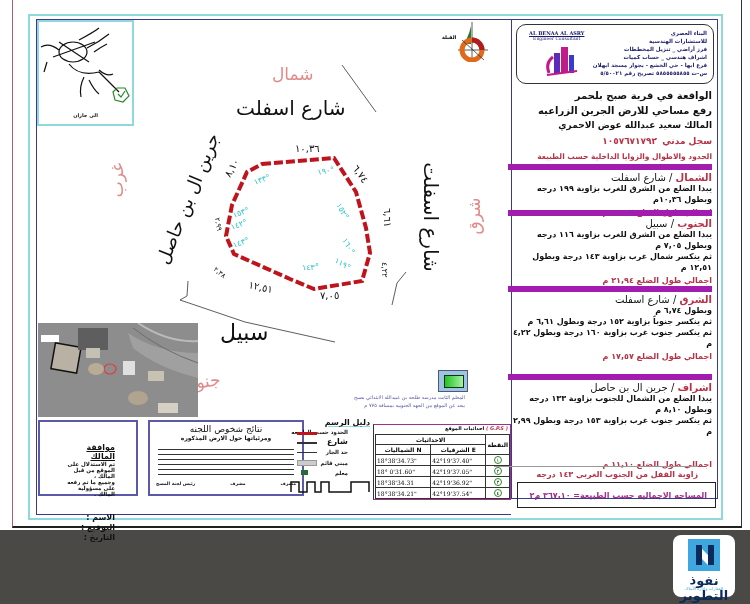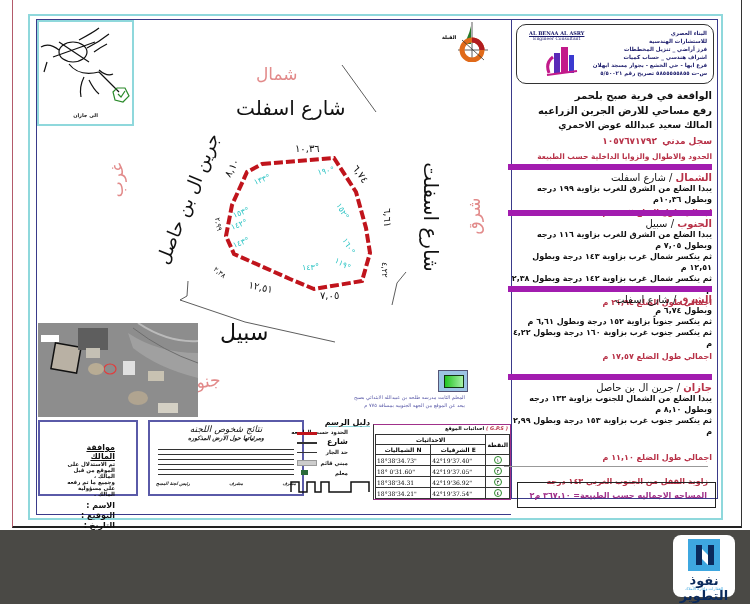--- a/index.html
+++ b/index.html
@@ -36,37 +36,37 @@
   .title-lines .owner { font-size: 9px; }
   .registry { position: absolute; right: 38px; top: 136px; width: 190px; direction: rtl; text-align: right; font-size: 9px; color: #b83248; font-weight: bold; }
   .registry .num { margin-right: 2px; }
   .section-heading { position: absolute; right: 38px; top: 152px; width: 200px; direction: rtl; text-align: right; font-size: 7.5px; font-weight: bold; color: #b83248; }
 
   .side { position: absolute; right: 38px; width: 204px; direction: rtl; text-align: right; font-size: 8px; font-weight: bold; color: #111; line-height: 11px; border-top: 6px solid #a21caf; padding-top: 2px; }
   .side .hdr { font-size: 10px; font-weight: normal; }
   .side .hdr .k { color: #b83248; font-weight: bold; }
   .side .total { color: #b83248; font-size: 8px; margin-top: 2px; padding-left: 10px; }
 
-  .closing { position: absolute; right: 42px; top: 466px; width: 204px; direction: rtl; text-align: right; font-size: 8px; font-weight: bold; color: #b83248; border-top: 1px solid #999; padding-top: 10px; }
+  .closing { position: absolute; right: 52px; top: 466px; width: 204px; direction: rtl; text-align: right; font-size: 8px; font-weight: bold; color: #b83248; border-top: 1px solid #999; padding-top: 3px; }
   .area-box { position: absolute; left: 517px; top: 482px; width: 199px; height: 26px; border: 1px solid #222; direction: rtl; font-size: 8px; font-weight: bold; color: #a0308a; padding: 8px 8px 0 0; text-align: right; }
 
   
   .sat { position: absolute; left: 38px; top: 323px; width: 160px; height: 94px; background: #8c8c8c; overflow: hidden; }
 
   
   .gbox { position: absolute; left: 438px; top: 370px; width: 30px; height: 22px; background: #9cc4e4; border: 1px solid #557; }
   .gbox div { position: absolute; left: 5px; top: 4px; width: 20px; height: 13px; background: linear-gradient(90deg, #22c422, #a8f0a8); border: 1px solid #131; }
   .benchmark { position: absolute; left: 330px; top: 393px; width: 135px; direction: rtl; text-align: right; font-size: 5px; line-height: 8px; color: #5a5aa8; }
 
   
   .owner-box { position: absolute; left: 38px; top: 420px; width: 100px; height: 76px; border: 2px solid #5a5aa8; direction: rtl; padding: 21px; font-size: 5.5px; font-weight: bold; color: #111; text-align: right; }
   .owner-box .t { font-size: 8px; text-decoration: underline; }
-  .owner-box .f { font-size: 8px; line-height: 10px; margin-top: 4px; }
-
-  .committee { position: absolute; left: 148px; top: 420px; width: 156px; height: 76px; border: 2px solid #5a5aa8; direction: rtl; text-align: center; font-size: 7px; color: #111; font-style: italic; }
+  .owner-box .f { font-size: 8px; line-height: 10px; margin-top: 16px; }
+
+  .committee { position: absolute; left: 148px; top: 420px; width: 156px; height: 76px; border: 2px solid #5a5aa8; direction: rtl; text-align: center; font-size: 7px; color: #111; }
   .committee .t { font-size: 9px; margin-top: 2px; }
   .committee .s { font-size: 6px; font-weight: bold; }
   .committee .lines { margin: 4px 8px; }
   .committee .lines div { border-bottom: 1px solid #333; height: 5px; }
   .committee .sig { display: flex; justify-content: space-between; font-size: 4.5px; font-weight: bold; padding: 2px 6px; }
 
   .legend { position: absolute; left: 289px; top: 418px; width: 85px; height: 78px; direction: rtl; font-size: 5px; font-weight: bold; color: #111; }
   .legend .t { position: absolute; right: 4px; top: 0; font-size: 8px; text-decoration: underline; text-decoration-color: #8fd8dc; }
   .legend .row { position: absolute; right: 26px; font-size: 5.5px; }
   .legend .sw { position: absolute; left: 8px; width: 20px; height: 2px; background: #333; }
@@ -119,21 +119,21 @@
   <svg class="north" viewBox="0 0 40 40">
     <line x1="24" y1="0" x2="24" y2="40" stroke="#333" stroke-width="0.8"></line>
     <line x1="10" y1="28" x2="40" y2="28" stroke="#333" stroke-width="0.8"></line>
     <path d="M23 4 Q20 18 14 22 L23 22 Z" fill="#2a7a2a"></path>
     <circle cx="24" cy="28" r="10" fill="none" stroke="#e06a1a" stroke-width="5"></circle>
     <path d="M24 18 A10 10 0 0 1 34 28" fill="none" stroke="#b01c20" stroke-width="5"></path>
     <line x1="14" y1="18" x2="36" y2="38" stroke="#333" stroke-width="0.8"></line>
   </svg>
   <div class="lbl" style="left:442px;top:34px;font-size:5px;font-weight:bold;">القبلة</div>
 
-  <div class="lbl dir" style="left:256px;top:64px;text-align:center;">شمال</div>
+  <div class="lbl dir" style="left:272px;top:64px;text-align:center;">شمال</div>
   <div class="lbl dir" style="left:180px;top:422px;top:372px;transform:rotate(-8deg);">جنوب</div>
   <div class="lbl dir" style="left:456px;top:206px;transform:rotate(-90deg);">شرق</div>
   <div class="lbl dir" style="left:100px;top:170px;transform:rotate(-90deg);">غرب</div>
 
   <div class="lbl street" style="left:236px;top:96px;">شارع اسفلت</div>
   <div class="lbl street" style="left:376px;top:205px;transform:rotate(90deg);">شارع اسفلت</div>
   <div class="lbl street" style="left:220px;top:320px;font-size:22px;">سبيل</div>
   <div class="lbl street" style="left:118px;top:188px;transform:rotate(-68deg);font-size:18px;">جرين ال بن حاصل</div>
 
   <svg style="position:absolute;left:0;top:0;" width="511" height="420" viewBox="0 0 511 420">
@@ -319,36 +319,35 @@
   <div class="side" style="top:164px;">
     <div class="hdr"><span class="k">الشمال</span> / <span>شارع اسفلت</span></div>
     <div>يبدا الضلع من الشرق للغرب بزاوية ١٩٩ درجه</div>
     <div>وبطول ١٠,٣٦م</div>
     <div class="total">اجمالي طول الضلع ١٠,٣٦ م</div>
   </div>
   <div class="side" style="top:210px;">
     <div class="hdr"><span class="k">الجنوب</span> / <span>سبيل</span></div>
     <div>يبدا الضلع من الشرق للغرب بزاوية ١١٦ درجه وبطول ٧,٠٥ م</div>
     <div>ثم ينكسر شمال غرب بزاوية ١٤٣ درجة وبطول ١٢,٥١ م</div>
-    <div>ثم ينكسر شمال غرب بزاوية ١٤٢ درجة وبطول ٢,٣٨ م</div>
     <div class="total">اجمالي طول الضلع ٢١,٩٤ م</div>
   </div>
   <div class="side" style="top:286px;">
     <div class="hdr"><span class="k">الشرق</span> / <span>شارع اسفلت</span></div>
     <div>وبطول ٦,٧٤ م</div>
     <div>ثم ينكسر جنوباً بزاوية ١٥٢ درجة وبطول ٦,٦١ م</div>
     <div>ثم ينكسر جنوب غرب بزاوية ١٦٠ درجة وبطول ٤,٢٢ م</div>
     <div class="total">اجمالي طول الضلع ١٧,٥٧ م</div>
   </div>
   <div class="side" style="top:374px;">
-    <div class="hdr"><span class="k">جازان</span> / <span>جرين ال بن حاصل</span></div>
+    <div class="hdr"><span class="k">اشراف</span> / <span>جرين ال بن حاصل</span></div>
     <div>يبدا الضلع من الشمال للجنوب بزاوية ١٣٣ درجه</div>
     <div>وبطول ٨,١٠ م</div>
     <div>ثم ينكسر جنوب غرب بزاوية ١٥٣ درجة وبطول ٢,٩٩ م</div>
-    <div class="total" style="margin-top:15px;">اجمالي طول الضلع ١١,١٠ م</div>
+    <div class="total" style="margin-top:22px;">اجمالي طول الضلع ١١,١٠ م</div>
   </div>
 
   <div class="closing">زاوية القفل من الجنوب الغربي ١٤٣ درجه</div>
   <div class="area-box">المساحه الاجماليه حسب الطبيعة= ٣٦٧,١٠ م٢</div>
 </div>
 
 <div class="brand">
   <div class="logo">
     <svg width="32" height="32" viewBox="0 0 32 32">
       <polygon points="8,6 14,6 14,26 8,26" fill="#0b2a5c"></polygon>

